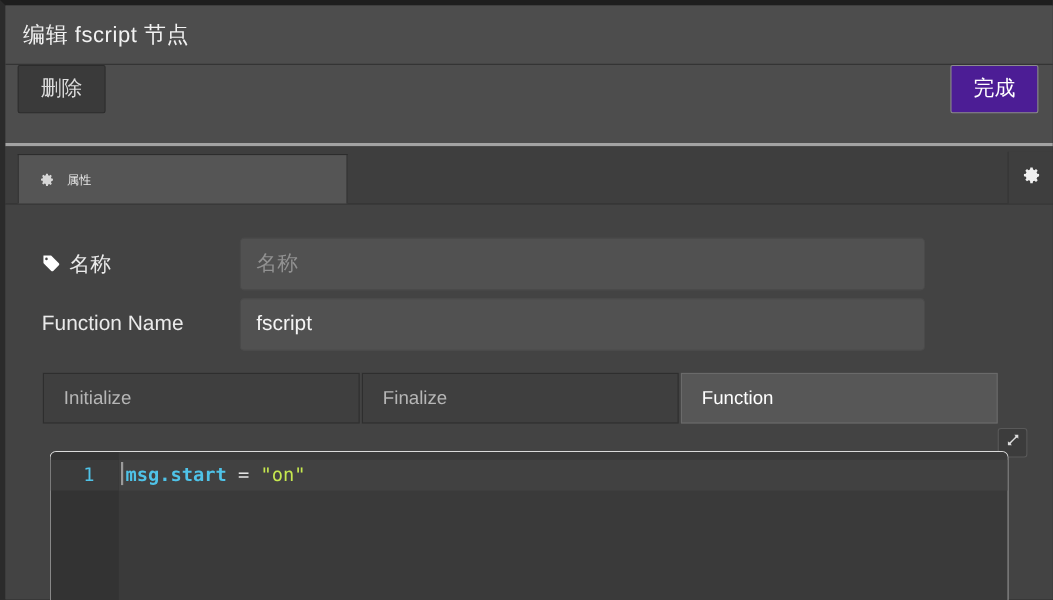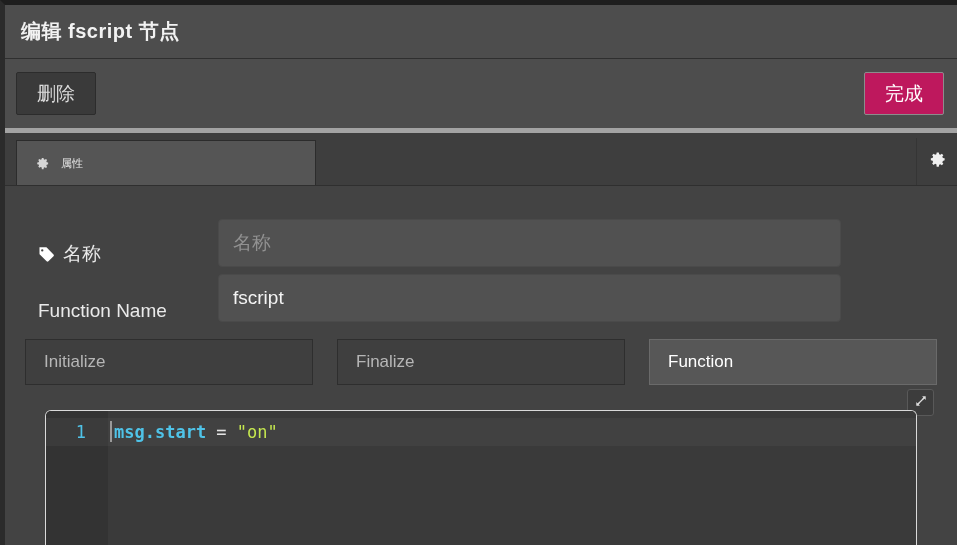--- a/index.html
+++ b/index.html
@@ -25,46 +25,46 @@
     height: 54px;
     background: #4d4d4d;
     border-bottom: 1px solid #2f2f2f;
     display: flex;
     align-items: center;
     padding-left: 16px;
   }
   .dialog-title {
     color: #f2f2f2;
     font-size: 20px;
-    font-weight: bold;
+    font-weight: normal;
     letter-spacing: .5px;
   }
 
   
   .dialog-toolbar {
     height: 74px;
     background: #4d4d4d;
-    border-bottom: 5px solid #a3a3a3;
-    display: flex;
-    align-items: center;
+    border-bottom: 3px solid #a3a3a3;
+    display: flex;
+    align-items: flex-start;
     padding: 0 13px 0 11px;
   }
   .btn {
     background: #3a3a3a;
     border: 1px solid #2c2c2c;
     color: #dcdcdc;
     font-size: 19px;
     padding: 10px 20px;
     border-radius: 2px;
     cursor: pointer;
     line-height: 1.15;
     font-family: inherit;
   }
   .btn-primary {
-    background: #be185d;
+    background: #4c1d95;
     border: 1px solid #8c8c8c;
     color: #ffffff;
   }
   .spacer { flex: 1 1 auto; }
   .btn + .btn { margin-left: 13px; }
 
   
   .tabstrip {
     height: 53px;
     background: #3e3e3e;
@@ -105,21 +105,21 @@
   
   .dialog-body {
     background: #434343;
     padding: 26px 0 0 0;
     height: calc(545px - 5px - 54px - 74px - 53px);
     position: relative;
   }
 
   .form-row {
     display: flex;
-    align-items: flex-end;
+    align-items: center;
     height: 55px;
     padding-left: 33px;
   }
   .form-label {
     width: 180px;
     color: #eaeaea;
     font-size: 19px;
     display: flex;
     align-items: center;
     gap: 8px;
@@ -137,22 +137,22 @@
     font-size: 19px;
     padding: 0 14px;
     font-family: inherit;
     outline: none;
   }
   .field::placeholder { color: #919191; }
 
   
   .code-tabs {
     display: flex;
-    gap: 24px;
-    padding: 17px 0 0 20px;
+    gap: 2px;
+    padding: 17px 0 0 34px;
   }
   .code-tab {
     width: 288px;
     height: 46px;
     background: #3f3f3f;
     border: 1px solid #2e2e2e;
     color: #b6b6b6;
     font-size: 17px;
     display: flex;
     align-items: center;

